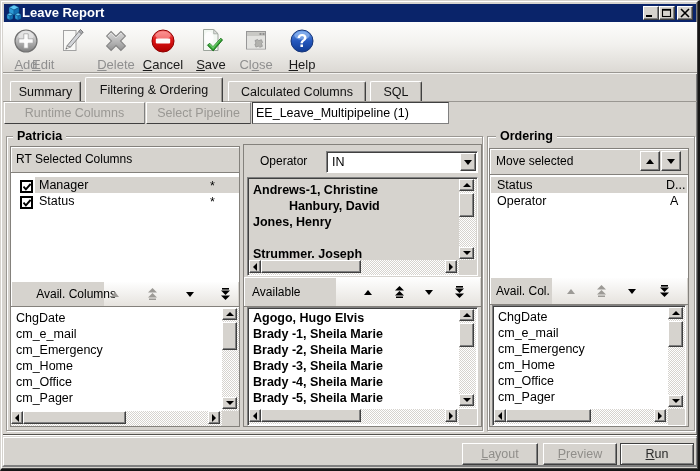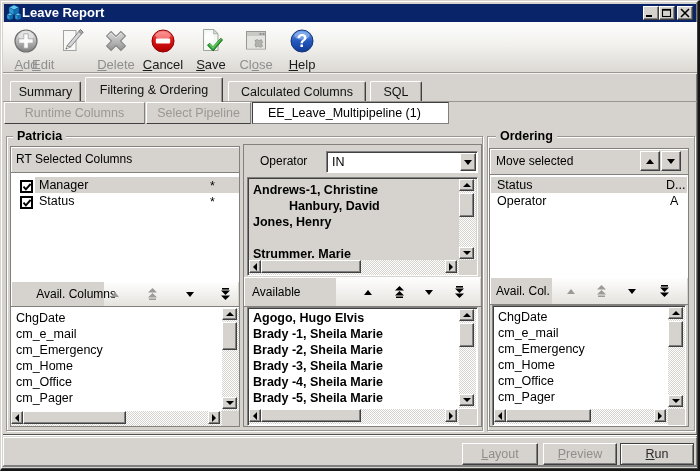--- a/index.html
+++ b/index.html
@@ -126,21 +126,21 @@
 <text x="12" y="18" font-family="Liberation Sans, sans-serif" font-size="17.5" font-weight="bold" fill="#FFFFFF" text-anchor="middle">?</text>
     </svg></div>
 <div class="abs " style="left:262px;top:58px;width:80px;height:14px;text-align:center;color:#1A1A1A;font-size:13px;line-height:14px;"><span class="u">H</span>elp</div>
 <div class="abs " style="left:3px;top:101px;width:694px;height:1px;background:#9A9792;z-index:2;"></div>
 <div class="abs " style="left:10px;top:81px;width:71px;height:20px;background:#D6D3CE;border:1px solid;border-color:#fff #404040 #D6D3CE #fff;border-bottom:none;border-radius:2px 2px 0 0;box-shadow:inset -1px 0 0 #9a9792;z-index:3;text-align:center;font-size:12.5px;color:#111;line-height:20px;">Summary</div>
 <div class="abs " style="left:228px;top:81px;width:138px;height:20px;background:#D6D3CE;border:1px solid;border-color:#fff #404040 #D6D3CE #fff;border-bottom:none;border-radius:2px 2px 0 0;box-shadow:inset -1px 0 0 #9a9792;z-index:3;text-align:center;font-size:12.5px;color:#111;line-height:20px;">Calculated Columns</div>
 <div class="abs " style="left:370px;top:81px;width:52px;height:20px;background:#D6D3CE;border:1px solid;border-color:#fff #404040 #D6D3CE #fff;border-bottom:none;border-radius:2px 2px 0 0;box-shadow:inset -1px 0 0 #9a9792;z-index:3;text-align:center;font-size:12.5px;color:#111;line-height:20px;">SQL</div>
 <div class="abs " style="left:85px;top:77px;width:138px;height:25px;background:#D6D3CE;border:1px solid;border-color:#fff #404040 #D6D3CE #fff;border-bottom:none;border-radius:2px 2px 0 0;box-shadow:inset -1px 0 0 #9a9792;z-index:6;text-align:center;font-size:12.5px;color:#111;line-height:25px;">Filtering &amp; Ordering</div>
 <div class="abs " style="left:4px;top:102px;width:141px;height:22px;background:#D6D3CE;border:1px solid;border-color:#fff #808080 #404040 #fff;text-align:center;color:#9A9894;font-size:12.5px;line-height:20px;">Runtime Columns</div>
 <div class="abs " style="left:146px;top:102px;width:105px;height:22px;background:#D6D3CE;border:1px solid;border-color:#fff #808080 #404040 #fff;text-align:center;color:#9A9894;font-size:12.5px;line-height:20px;">Select Pipeline</div>
-<div class="abs " style="left:252px;top:102px;width:197px;height:22px;background:#fff;border:1px solid;border-color:#404040 #808080 #808080 #404040;color:#000;font-size:12.5px;line-height:20px;padding-left:15px;box-sizing:border-box !important;width:197px;">EE_Leave_Multipipeline (1)</div>
+<div class="abs " style="left:252px;top:102px;width:197px;height:22px;background:#fff;border:1px solid;border-color:#404040 #808080 #808080 #404040;color:#000;font-size:12.5px;line-height:20px;padding-left:3px;box-sizing:border-box !important;width:197px;">EE_Leave_Multipipeline (1)</div>
 <div class="abs " style="left:6px;top:136px;width:477px;height:295px;border:1px solid #9A9792;box-shadow:1px 1px 0 #fff, inset 1px 1px 0 #fff;"></div>
 <div class="abs " style="left:13px;top:129px;width:200px;height:14px;background:#D6D3CE;font-weight:bold;font-size:12.5px;line-height:14px;width:auto;padding:0 4px;color:#000;z-index:4;">Patricia</div>
 <div class="abs " style="left:487px;top:136px;width:208px;height:295px;border:1px solid #9A9792;box-shadow:1px 1px 0 #fff, inset 1px 1px 0 #fff;"></div>
 <div class="abs " style="left:496px;top:129px;width:200px;height:14px;background:#D6D3CE;font-weight:bold;font-size:12.5px;line-height:14px;width:auto;padding:0 4px;color:#000;z-index:4;">Ordering</div>
 <div class="abs " style="left:10px;top:146px;width:230px;height:281px;border:1px solid #84817C;background:#D6D3CE;"></div>
 <div class="abs " style="left:11px;top:147px;width:228px;height:26px;background:#D6D3CE;border-bottom:1px solid #84817C;box-shadow:inset 1px 1px 0 #fff;"></div>
 <div class="abs " style="left:16px;top:152px;width:150px;height:15px;font-size:12px;line-height:15px;color:#000;">RT Selected Columns</div>
 <div class="abs " style="left:11px;top:173px;width:228px;height:108px;background:#fff;"></div>
 <div class="abs " style="left:35px;top:177px;width:204px;height:16px;background:#D6D3CE;"></div>
 <div class="abs " style="left:20px;top:180px;width:13px;height:13px;background:#fff;border:2px solid #000;">
@@ -217,21 +217,21 @@
 <div class="abs raised" style="left:460px;top:153px;width:16px;height:18px;background:#D6D3CE">
     <svg class="abs" style="left:3px;top:6px" width="8" height="5" viewBox="0 0 8 5">
       <polygon points="0,0 8,0 4,5" fill="#000"></polygon>
     </svg>
   </div>
 <div class="abs " style="left:247px;top:177px;width:231px;height:99px;background:#D6D3CE;border:1px solid;border-color:#808080 #fff #fff #808080;box-shadow:inset 1px 1px 0 #404040;"></div>
 <div class="abs " style="left:253px;top:183px;width:200px;height:15px;font-size:12.5px;line-height:15px;font-weight:bold;">Andrews-1, Christine</div>
 <div class="abs " style="left:253px;top:199px;width:200px;height:15px;font-size:12.5px;line-height:15px;font-weight:bold;margin-left:36px;">Hanbury, David</div>
 <div class="abs " style="left:253px;top:215px;width:200px;height:15px;font-size:12.5px;line-height:15px;font-weight:bold;">Jones, Henry</div>
 <div class="abs " style="left:253px;top:231px;width:200px;height:15px;font-size:12.5px;line-height:15px;font-weight:bold;margin-top:48px;">Lake, Patricia Lynn</div>
-<div class="abs " style="left:253px;top:247px;width:200px;height:15px;font-size:12.5px;line-height:15px;font-weight:bold;">Strummer. Marie</div>
+<div class="abs " style="left:253px;top:247px;width:200px;height:15px;font-size:12.5px;line-height:15px;font-weight:bold;">Strummer. Joseph</div>
 <div class="abs " style="left:459px;top:179px;width:17px;height:82px;background:#ECEAE6;"></div>
 <div class="abs " style="left:459px;top:179px;width:17px;height:82px;background-image:repeating-conic-gradient(#fff 0 25%,#D6D3CE 0 50%);background-size:2px 2px;"></div>
 <div class="abs raised" style="left:459px;top:179px;width:15px;height:12px;">
     <svg class="abs" style="left:3px;top:3px" width="8" height="5" viewBox="0 0 8 5">
       <polygon points="0,4 8,4 4,0" fill="#000"></polygon>
     </svg>
   </div>
 <div class="abs raised" style="left:459px;top:193px;width:15px;height:24px;"></div>
 <div class="abs raised" style="left:459px;top:247px;width:15px;height:12px;">
     <svg class="abs" style="left:3px;top:3px" width="8" height="5" viewBox="0 0 8 5">

